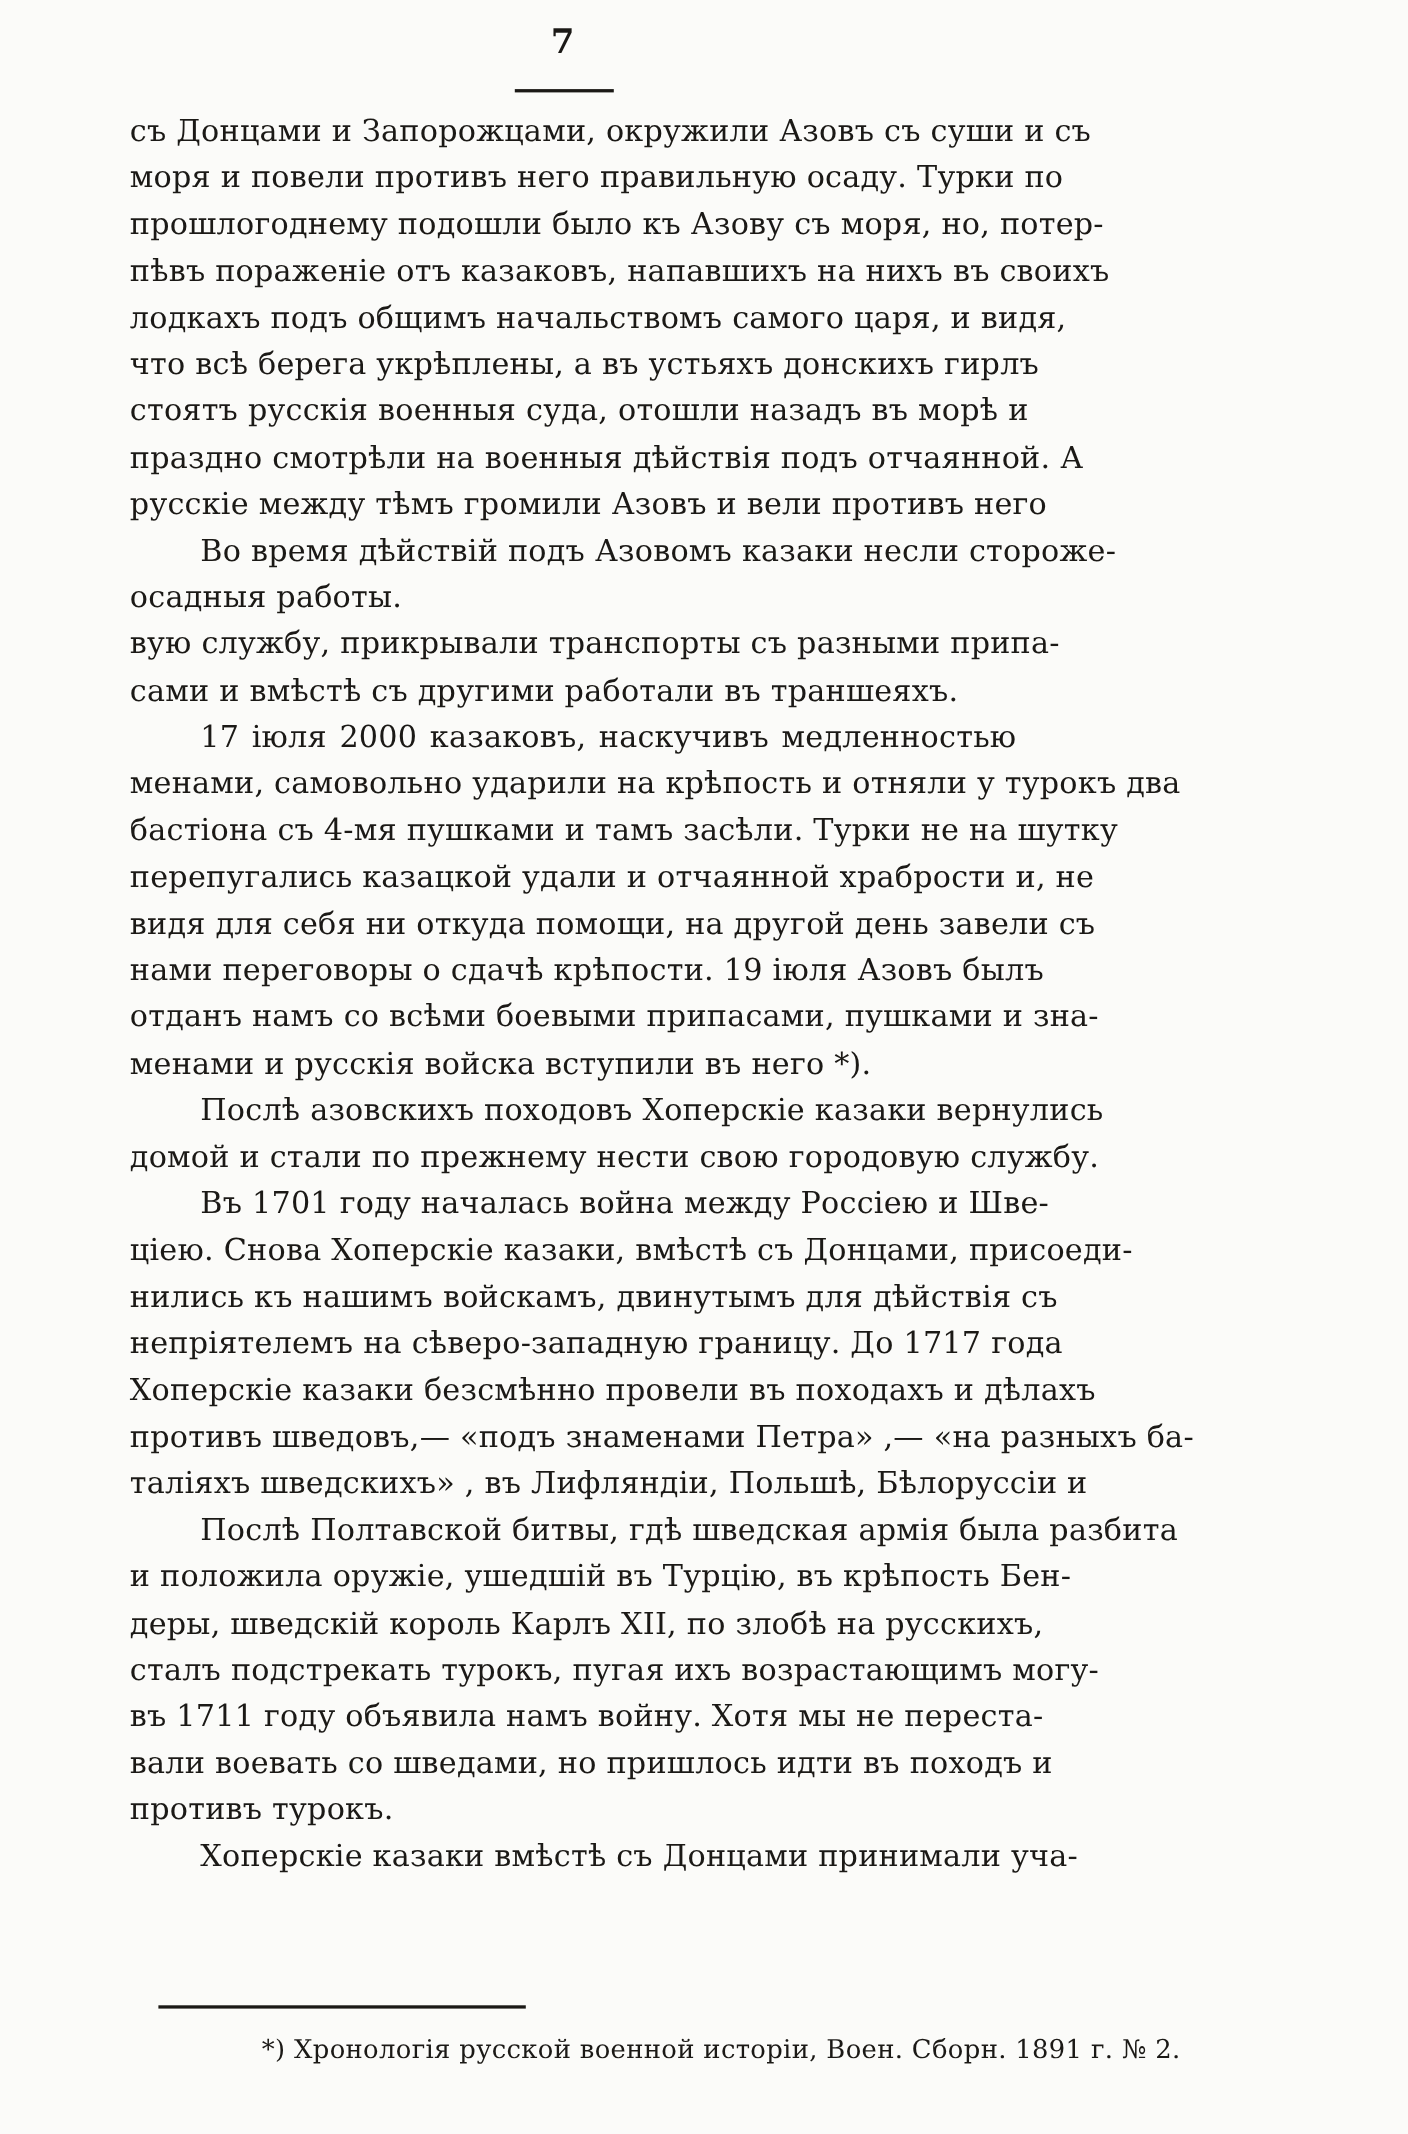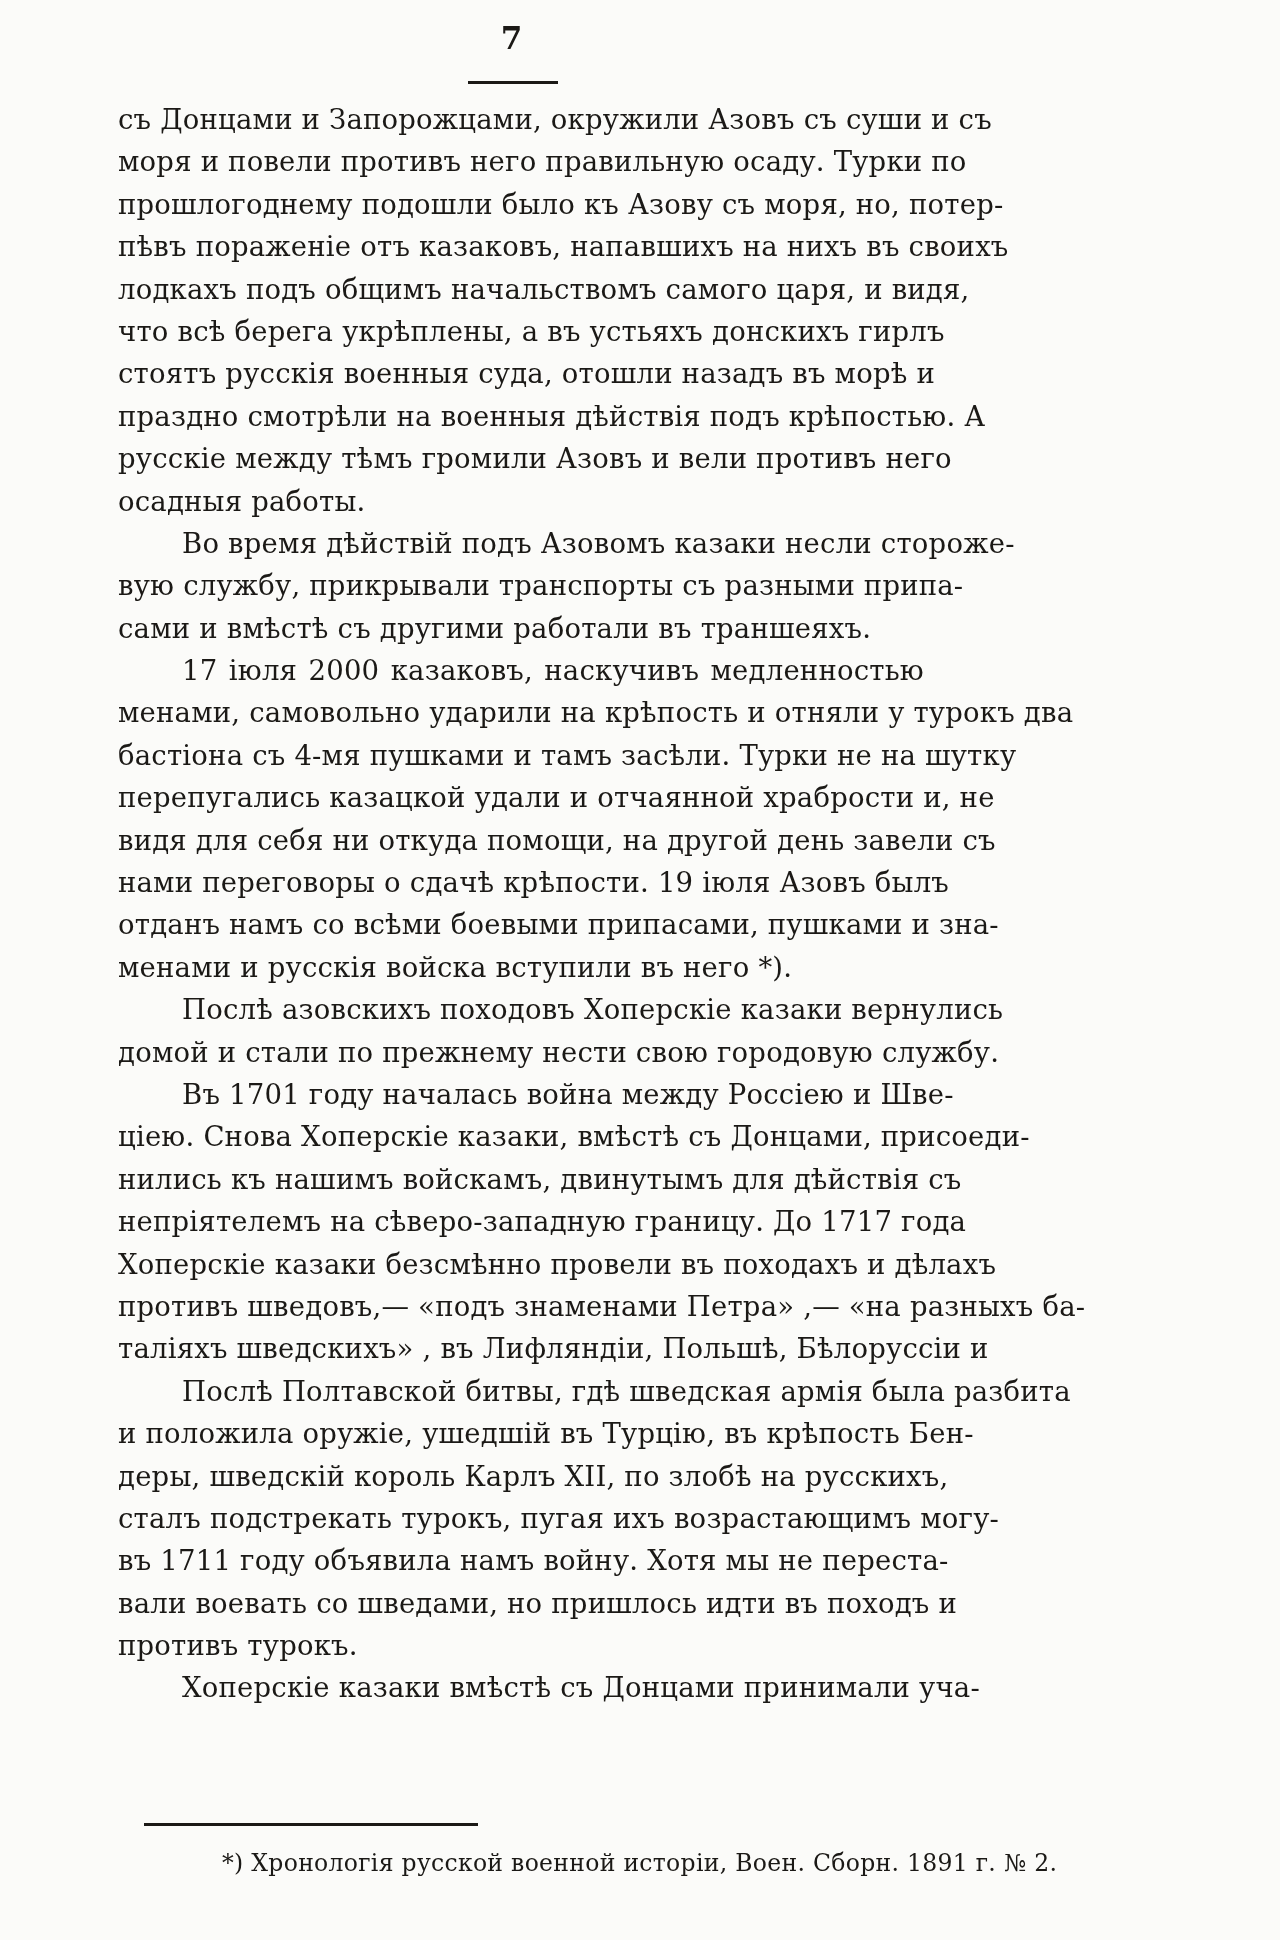--- a/index.html
+++ b/index.html
@@ -44,21 +44,21 @@
   .line.indent { padding-left: 64px; }
   .line.para-end { text-align-last: left; }
   .footnote-rule {
     position: absolute;
     top: 1823px; left: 144px;
     width: 334px; height: 3px;
     background: #1b1916;
   }
   .footnote {
     position: absolute;
-    top: 1849px; left: 222px; width: 720px;
+    top: 1849px; left: 238px; width: 720px;
     font-size: 23.5px;
     letter-spacing: 0.3px;
     white-space: nowrap;
   }
 </style>
 </head>
 <body style="background: rgb(251, 251, 249); color: rgb(27, 25, 22);">
 
 <div class="page">
 
@@ -67,24 +67,24 @@
   <div class="page-number-rule"></div>
 
   <div class="body-text">
       <div class="line">съ Донцами и Запорожцами, окружили Азовъ съ суши и съ</div>
       <div class="line">моря и повели противъ него правильную осаду. Турки по</div>
       <div class="line">прошлогоднему подошли было къ Азову съ моря, но, потер-</div>
       <div class="line">пѣвъ пораженіе отъ казаковъ, напавшихъ на нихъ въ своихъ</div>
       <div class="line">лодкахъ подъ общимъ начальствомъ самого царя, и видя,</div>
       <div class="line">что всѣ берега укрѣплены, а въ устьяхъ донскихъ гирлъ</div>
       <div class="line">стоятъ русскія военныя суда, отошли назадъ въ морѣ и</div>
-      <div class="line">праздно смотрѣли на военныя дѣйствія подъ крѣпостью. А</div>
+      <div class="line">праздно смотрѣли на военныя дѣйствія подъ отчаянной. А</div>
       <div class="line">русскіе между тѣмъ громили Азовъ и вели противъ него</div>
+      <div class="line indent">Во время дѣйствій подъ Азовомъ казаки несли стороже-</div>
       <div class="line para-end">осадныя работы.</div>
-      <div class="line indent">Во время дѣйствій подъ Азовомъ казаки несли стороже-</div>
       <div class="line">вую службу, прикрывали транспорты съ разными припа-</div>
       <div class="line para-end">сами и вмѣстѣ съ другими работали въ траншеяхъ.</div>
       <div class="line indent">17 іюля 2000 казаковъ, наскучивъ медленностью</div>
       <div class="line">менами, самовольно ударили на крѣпость и отняли у турокъ два</div>
       <div class="line">бастіона съ 4-мя пушками и тамъ засѣли. Турки не на шутку</div>
       <div class="line">перепугались казацкой удали и отчаянной храбрости и, не</div>
       <div class="line">видя для себя ни откуда помощи, на другой день завели съ</div>
       <div class="line">нами переговоры о сдачѣ крѣпости. 19 іюля Азовъ былъ</div>
       <div class="line">отданъ намъ со всѣми боевыми припасами, пушками и зна-</div>
       <div class="line para-end">менами и русскія войска вступили въ него *).</div>

